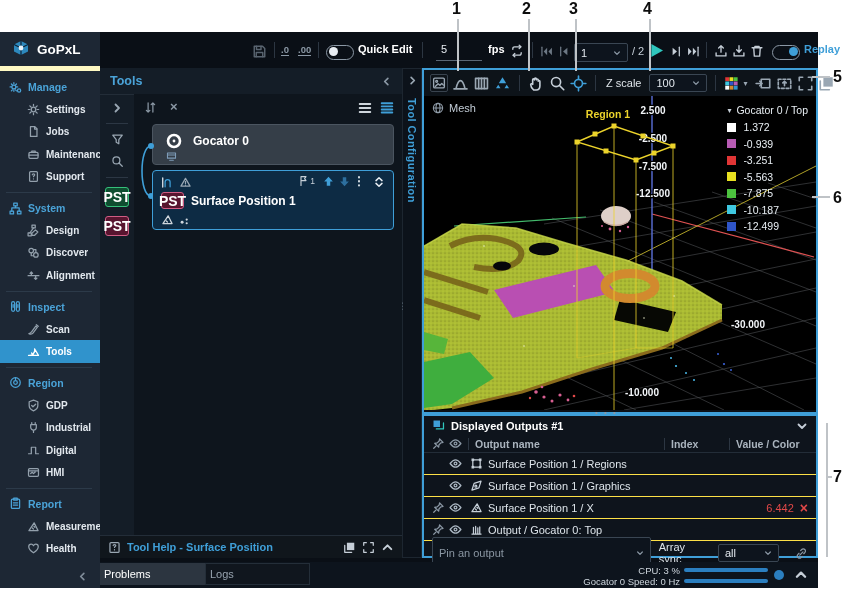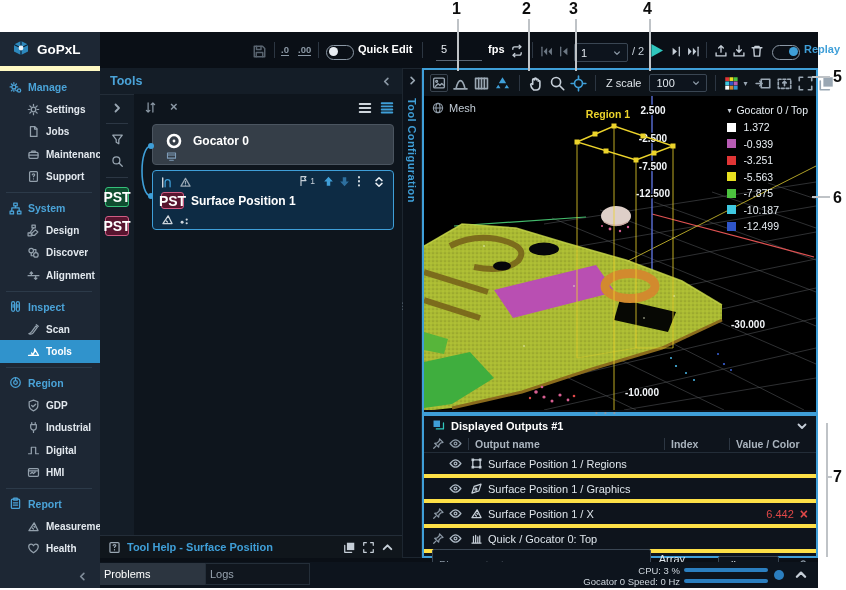--- a/index.html
+++ b/index.html
@@ -70,21 +70,21 @@
   .scene svg.scn{position:absolute;left:0;top:0}
   .mesh-lbl{position:absolute;left:8px;top:6px;display:flex;align-items:center;gap:5px;color:#c2ccd6;font-size:11px}
   .legend{position:absolute;right:8px;top:8px;text-align:left}
   .leg-title{color:#e8eef3;font-size:10.5px;display:flex;align-items:center;gap:5px;margin-bottom:5px}
   .leg-row{display:flex;align-items:center;gap:7px;margin-bottom:4.5px;color:#e8eef3;font-size:10.5px}
   .sw{width:9px;height:9px;flex:none;display:inline-block}
   
   .outputs{position:absolute;left:422px;top:382px;width:396px;height:144px;border:2px solid #3f9fd8;box-sizing:border-box;background:#0e141c;font-size:11px}
   .op-header{height:19px;display:flex;align-items:center;gap:6px;padding:0 8px;color:#fff;font-weight:bold}
   .op-cols{height:17px;display:flex;align-items:center;color:#aab4be;font-size:10.5px;border-bottom:1px solid #232d38;padding:0 8px;font-weight:bold}
-  .op-row{height:21px;display:flex;align-items:center;border-bottom:4px solid #fde047;padding:0 8px;color:#dde4ea}
+  .op-row{height:21px;display:flex;align-items:center;border-bottom:1px solid #fde047;padding:0 8px;color:#dde4ea}
   .op-foot{height:24px;display:flex;align-items:center;padding:0 8px;gap:8px}
   .colsep{width:1px;height:12px;background:#2c3642;margin:0 6px}
   .opic{width:13px;height:13px;flex:none}
   .rowname{margin-left:5px}
   .errval{color:#e04848;font-weight:normal}
   .errx{color:#e04848;font-weight:bold;font-size:14px;line-height:10px;margin-left:6px}
   
   .statusbar{position:absolute;left:100px;top:530px;width:718px;height:26px;background:#0d141d}
   .tab{position:absolute;top:1px;height:22px;box-sizing:border-box;font-size:11px;display:flex;align-items:center;padding-left:4px}
   .tab.active{left:0;width:105px;background:#2c3540;color:#fff}
@@ -959,21 +959,21 @@
           <svg viewBox="0 0 12 12">
             <path d="M1 6c1.8-2.3 3.4-3.4 5-3.4S9.2 3.7 11 6c-1.8 2.3-3.4 3.4-5 3.4S2.8 8.3 1 6z"></path>
             <circle cx="6" cy="6" r="1.3"></circle>
           </svg>
         </span>
       <span class="ic opic" style="margin-left:8px;color:#c6cfd8">
           <svg viewBox="0 0 12 12">
             <path d="M1.8 10.2h8.4M3.2 10.2V4M5.2 10.2V3.2M7.2 10.2V4.4M9 10.2V3.6"></path>
           </svg>
         </span>
-      <span class="rowname">Quick / Gocator 0: Top</span>
+      <span class="rowname">Output / Gocator 0: Top</span>
     </div>
     <div class="op-foot">
       <div class="combo" style="position:static;width:222px;height:32px;color:#8a96a2">
         <span>Pin an output</span>
         <span class="chev">
             <svg viewBox="0 0 12 12">
               <path d="M2.5 4.5L6 8l3.5-3.5" stroke-width="1.8"></path>
             </svg>
           </span>
       </div>

